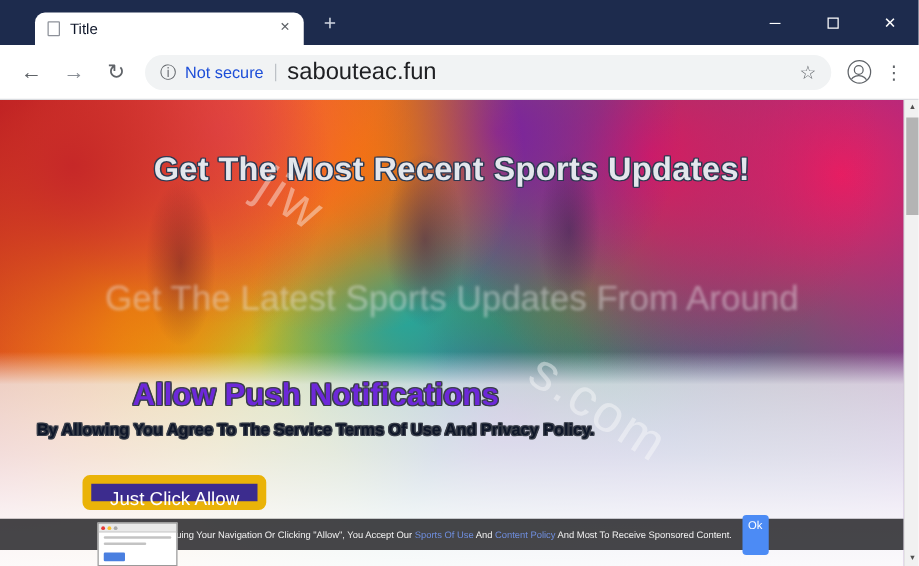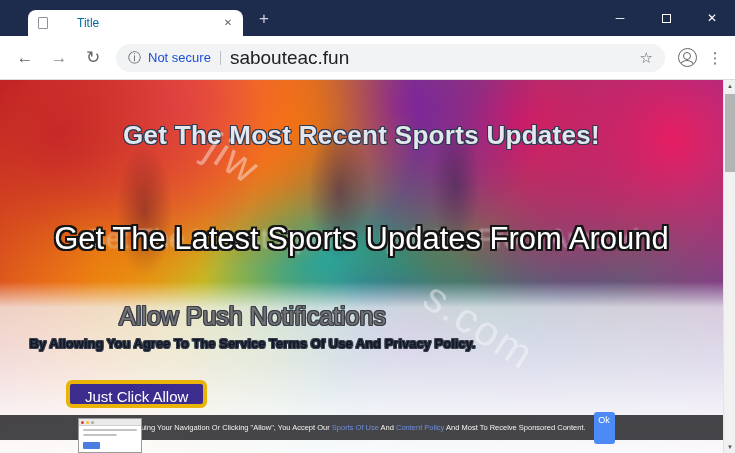--- a/index.html
+++ b/index.html
@@ -5,21 +5,21 @@
   * { margin:0; padding:0; box-sizing:border-box; }
   html,body { width:735px; height:453px; overflow:hidden; font-family:"Liberation Sans", sans-serif; background:#fff; }
 
   .window { position:relative; width:735px; height:453px; }
 
   
   .titlebar { position:relative; height:36px; background:#1d2b4d; }
   .tab { position:absolute; left:28px; top:10px; width:215px; height:26px; background:#ffffff;
          border-radius:8px 8px 0 0; display:flex; align-items:center; padding:0 7px; }
   .tab-favicon { width:10px; height:12px; border:1px solid #8d9199; border-radius:1px; margin:0 8px 0 3px; background:#fff; }
-  .tab-title { flex:1; font-size:12px; color:#0369a1; white-space:nowrap; overflow:hidden;margin-left:21px; }
+  .tab-title { flex:1; font-size:12px; color:#0f172a; white-space:nowrap; overflow:hidden; }
   .tab-close { width:16px; height:16px; line-height:16px; text-align:center; font-size:10px; color:#5f6368; border-radius:50%; cursor:pointer; }
   .newtab { position:absolute; left:252px; top:8px; width:24px; height:22px; color:#cdd3de;
             font-size:17px; line-height:22px; text-align:center; cursor:pointer; }
   .win-controls { position:absolute; right:0; top:0; height:36px; display:flex; }
   .win-btn { width:46px; height:36px; display:flex; align-items:center; justify-content:center;
              color:#ffffff; font-size:12px; cursor:pointer; }
   .max-glyph { width:9px; height:9px; border:1px solid #ffffff; }
 
   
   .navbar { height:44px; background:#ffffff; border-bottom:1px solid #dadce0;
@@ -81,25 +81,25 @@
       -2px 0 0 var(--oc), 2px 0 0 var(--oc), 0 -2px 0 var(--oc), 0 2px 0 var(--oc),
       -2px -2px 0 var(--oc), 2px -2px 0 var(--oc), -2px 2px 0 var(--oc), 2px 2px 0 var(--oc); }
 
   .heading { position:absolute; top:40px; left:0; right:12px; text-align:center;
              font-size:26px; font-weight:bold; color:#e3e6ec; --oc:#2e3a52; letter-spacing:.3px; }
   .ghost-line { position:absolute; top:143px; left:0; right:12px; text-align:center; white-space:nowrap;
              font-size:28px; color:rgba(235,235,238,.45); filter:blur(1.2px); z-index:1; }
   .main-text { position:absolute; top:136px; left:0; right:12px; text-align:center; z-index:2;
              font-size:31px; color:#ffffff; --oc:#161616; line-height:45px; font-weight:400; }
   .push-title { position:absolute; top:222px; left:0; width:505px; text-align:center;
-             font-size:25px; font-weight:normal; color:#737373; --oc:#3a3f4a; z-index:2; }
+             font-size:25px; font-weight:bold; color:#6d28d9; --oc:#3a3f4a; z-index:2; }
   .push-subtitle { position:absolute; top:256px; left:0; width:505px; text-align:center;
              font-size:13px; font-weight:bold; color:#0f172a; --oc:#3a3f4a; z-index:2; }
   .allow-btn { position:absolute; top:300px; left:66px; height:28px; padding:0 15px; z-index:3;
-             background:#3c2c8e; border:4px solid #eab308; border-radius:6px; color:#ffffff;
+             background:#3c2c8e; border:7px solid #eab308; border-radius:6px; color:#ffffff;
              font-size:15px; line-height:26px; cursor:pointer; white-space:nowrap; }
   .watermark { position:absolute; color:rgba(252,252,252,.42); font-size:42px; letter-spacing:2px;
              transform:rotate(33deg); z-index:2; pointer-events:none; }
   .wm-a { left:205px; top:55px; }
   .wm-b { left:418px; top:222px; }
 
   
   .consent-bar { position:absolute; left:0; right:12px; top:335px; height:25px; z-index:4;
              background:rgba(35,35,38,.84); display:flex; align-items:center; justify-content:center; }
   .consent-text { font-size:7.5px; color:#f2f2f2; white-space:nowrap; }
@@ -166,21 +166,20 @@
   </div>
 
   <div class="page">
     <div class="hero"></div>
 
     <div class="heading outline">Get The Most Recent Sports Updates!</div>
 
     <div class="ghost-line">Get The Latest Sports Updates From Around</div>
 
     <div class="main-text outline2">
-      <div>Get The Latest Sports Updates From Around</div>
     </div>
 
     <div class="push-title outline">Allow Push Notifications</div>
     <div class="push-subtitle outline">By Allowing You Agree To The Service Terms Of Use And Privacy Policy.</div>
 
     <div class="allow-btn">Just Click Allow</div>
 
     <div class="watermark wm-a">jiw</div>
     <div class="watermark wm-b">s.com</div>
 

